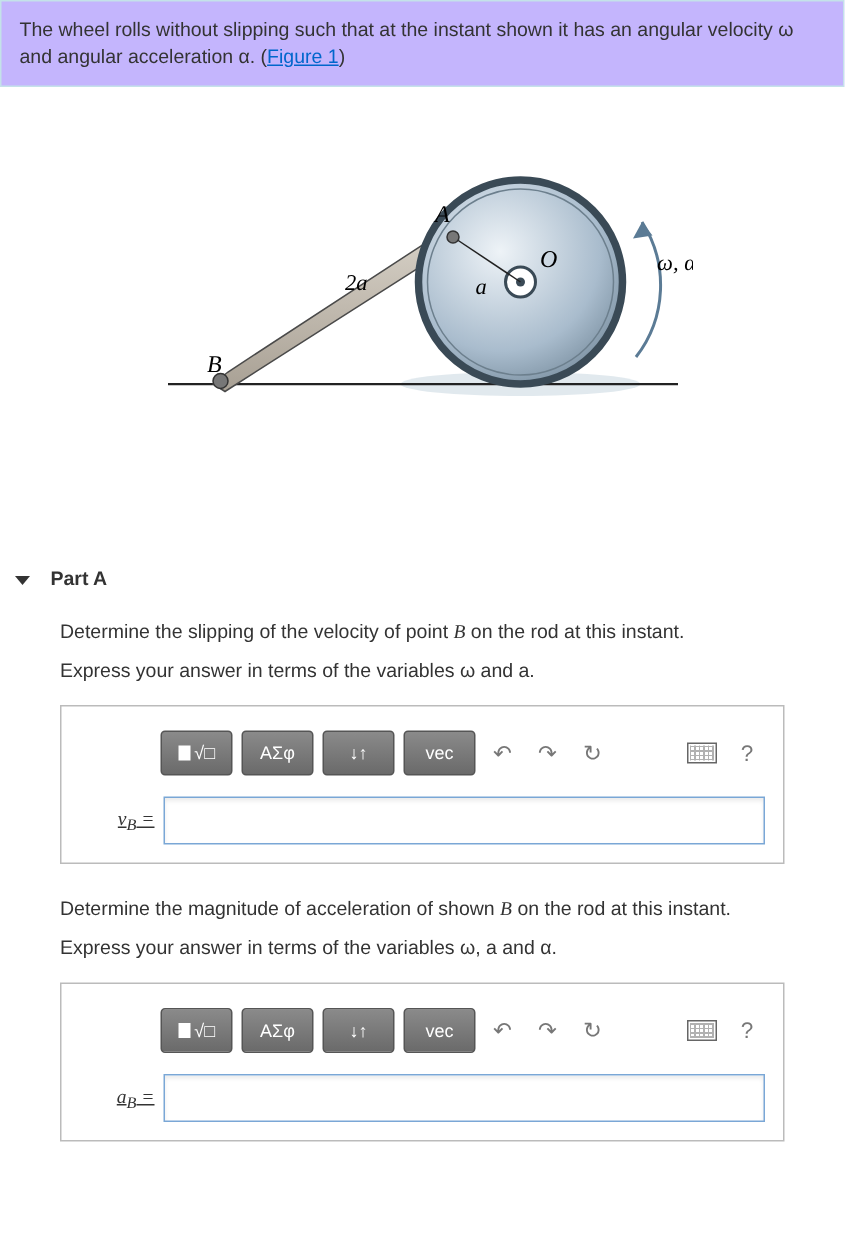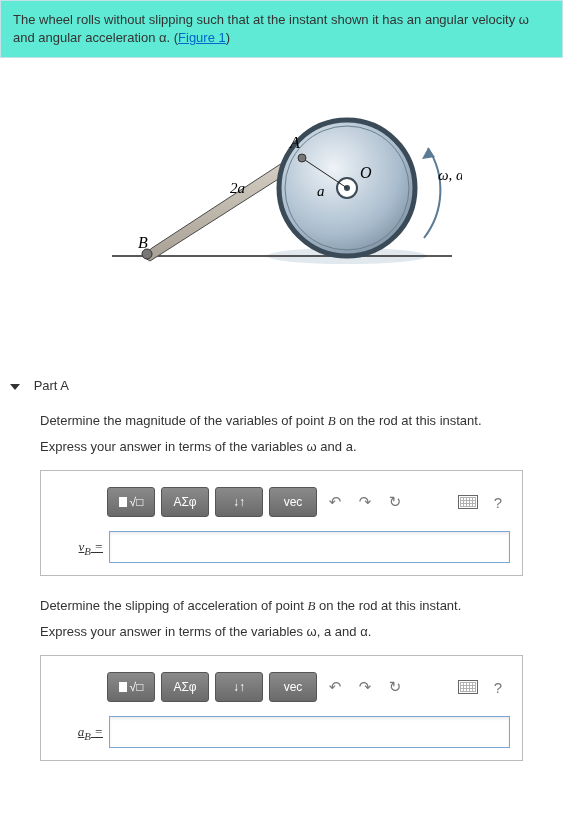--- a/index.html
+++ b/index.html
@@ -4,38 +4,38 @@
 <style>
 body {
   font-family: Arial, Helvetica, sans-serif;
   font-size: 13px;
   margin: 0;
   padding: 0;
   width: 563px;
   color: #333;
 }
 .problem-statement {
-  background: #5eead4;
+  background: #c4b5fd;
   border: 1px solid #c4e2e9;
   padding: 10px 12px;
   margin: 0;
   line-height: 1.4;
 }
 .problem-statement a { color: #0066cc; }
 .ital { font-style: italic; font-family: Georgia, serif; }
 .figure-zone {
   padding: 30px 20px 60px;
 }
 .figure-zone svg { display: block; margin: auto; }
 .part {
   border: 0 solid #ccc;
   padding: 0 10px;
 }
 .part-header {
-  font-weight: normal;
+  font-weight: bold;
   font-size: 13px;
   padding: 10px 0 18px;
 }
 .collapse-arrow {
   display: inline-block;
   width: 0; height: 0;
   border-left: 5px solid transparent;
   border-right: 5px solid transparent;
   border-top: 6px solid #333;
   margin-right: 10px;
@@ -146,21 +146,21 @@
   <text x="336" y="92" font-family="Georgia" font-style="italic" font-size="15">ω, α</text>
 </svg>
 </div>
 
 <div class="part">
   <div class="part-header">
     <span class="collapse-arrow"></span>
     <span>Part A</span>
   </div>
   <div class="prompt">
-    <span>Determine the magnitude of the variables of point </span><span class="ital">B</span><span> on the rod at this instant.</span>
+    <span>Determine the slipping of the velocity of point </span><span class="ital">B</span><span> on the rod at this instant.</span>
   </div>
   <div class="prompt hint">Express your answer in terms of the variables ω and a.</div>
 
   <div class="answer-box">
     <div class="toolbar">
       <div class="toolbar-btn">
           <span style="display:inline-block;width:8px;height:10px;background:#fff;margin-right:3px"></span>
           <span>√□</span>
         </div>
       <div class="toolbar-btn">ΑΣφ</div>
@@ -179,21 +179,21 @@
       <div class="varlabel">
         <span style="font-style:italic">v<sub>B</sub></span> =
       </div>
       <div class="answer-input"></div>
     </div>
   </div>
 </div>
 
 <div class="part">
   <div class="prompt">
-    <span>Determine the slipping of acceleration of point </span><span class="ital">B</span><span> on the rod at this instant.</span>
+    <span>Determine the magnitude of acceleration of shown </span><span class="ital">B</span><span> on the rod at this instant.</span>
   </div>
   <div class="prompt hint">Express your answer in terms of the variables ω, a and α.</div>
 
   <div class="answer-box">
     <div class="toolbar">
       <div class="toolbar-btn">
           <span style="display:inline-block;width:8px;height:10px;background:#fff;margin-right:3px"></span>
           <span>√□</span>
         </div>
       <div class="toolbar-btn">ΑΣφ</div>

